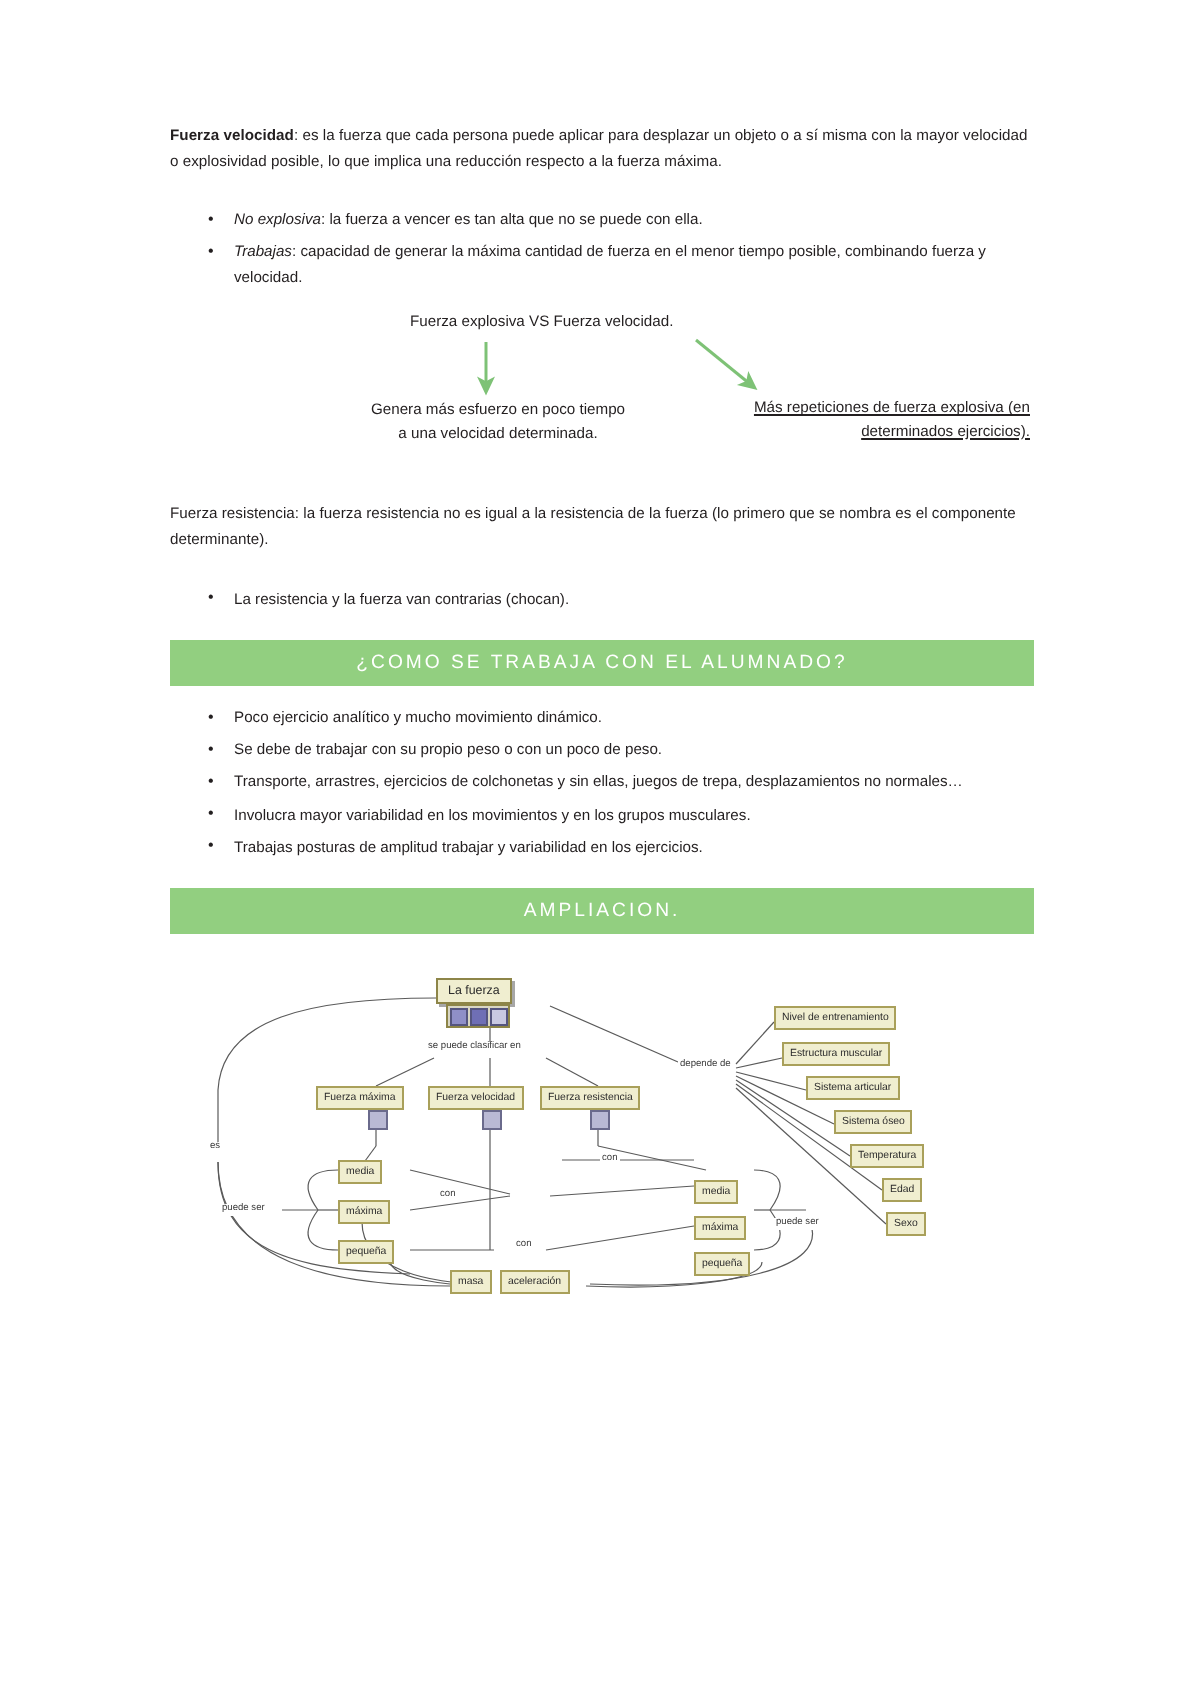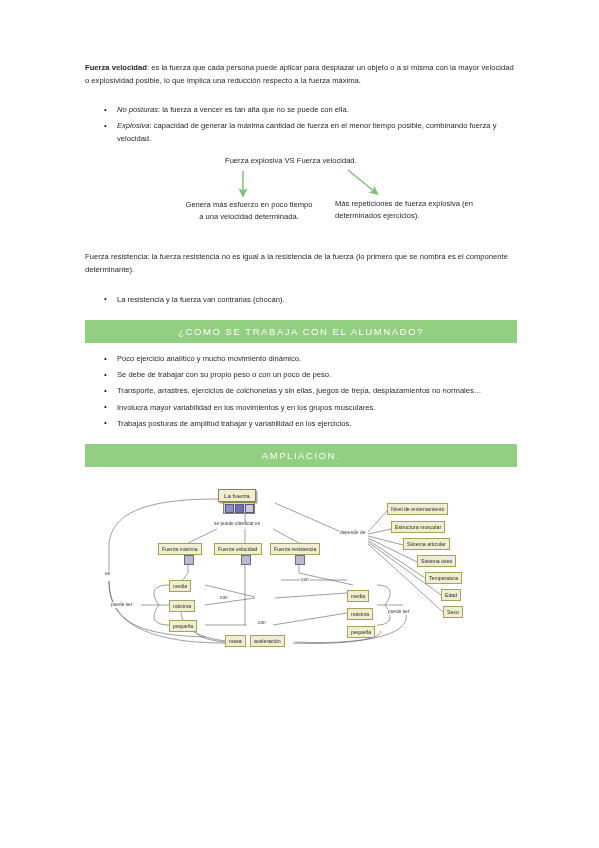--- a/index.html
+++ b/index.html
@@ -84,43 +84,44 @@
   .spacer-sm { height: 8px; }
 
   
   .vs-block {
     position: relative;
     height: 100px;
     margin-top: 6px;
   }
   .vs-title {
     position: absolute;
-    left: 140px;
+    left: 120px;
     top: 4px;
     font-size: 7.6px;
     line-height: 11px;
     white-space: nowrap;
   }
   .vs-left {
     position: absolute;
     left: 98px;
     top: 48px;
     width: 132px;
     text-align: center;
     font-size: 7.6px;
     line-height: 11.2px;
   }
   .vs-right {
     position: absolute;
     left: 250px;
     top: 47px;
     width: 180px;
-    text-align: left;
+    text-align: right;
     font-size: 7.6px;
     line-height: 11.2px;
+    text-decoration: underline;
   }
   .vs-svg {
     position: absolute;
     left: 0; top: 0;
     width: 432px;
     height: 100px;
   }
 
   
   .banner {
@@ -197,24 +198,24 @@
 
 <div class="page">
   <div class="content">
 
     <p class="para"><span class="b">Fuerza velocidad</span><span>: es la fuerza que cada persona puede aplicar para desplazar un objeto o a sí misma con la mayor velocidad o explosividad posible, lo que implica una reducción respecto a la fuerza máxima.</span></p>
 
     <div class="spacer-sm"></div>
 
     <ul class="lvl1">
       <li>
-        <span class="i">No posturas</span><span>: la fuerza a vencer es tan alta que no se puede con ella.</span>
+        <span class="i">No explosiva</span><span>: la fuerza a vencer es tan alta que no se puede con ella.</span>
       </li>
       <li>
-        <span class="i">Explosiva</span><span>: capacidad de generar la máxima cantidad de fuerza en el menor tiempo posible, combinando fuerza y velocidad.</span>
+        <span class="i">Trabajas</span><span>: capacidad de generar la máxima cantidad de fuerza en el menor tiempo posible, combinando fuerza y velocidad.</span>
       </li>
     </ul>
 
     <div class="vs-block">
       <svg class="vs-svg" viewBox="0 0 432 100">
         <defs>
           <marker id="ah" markerWidth="7" markerHeight="7" refX="3.2" refY="3.4" orient="auto">
             <path d="M0,0.4 L6.4,3.4 L0,6.4 L1.6,3.4 Z" fill="#7ec276"></path>
           </marker>
         </defs>

